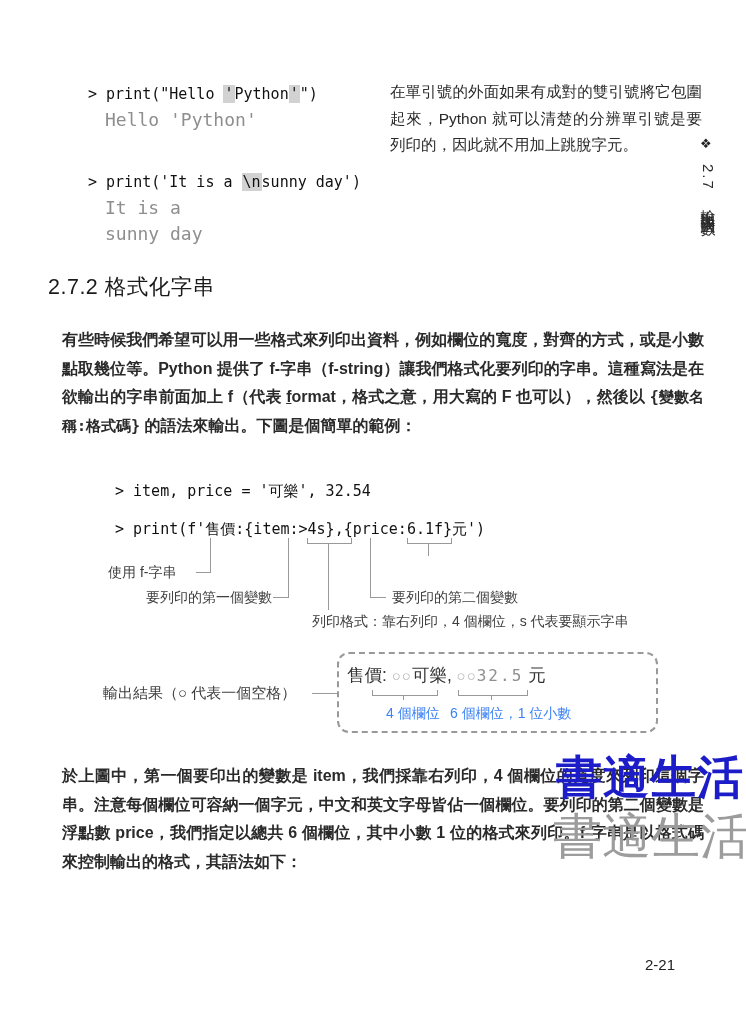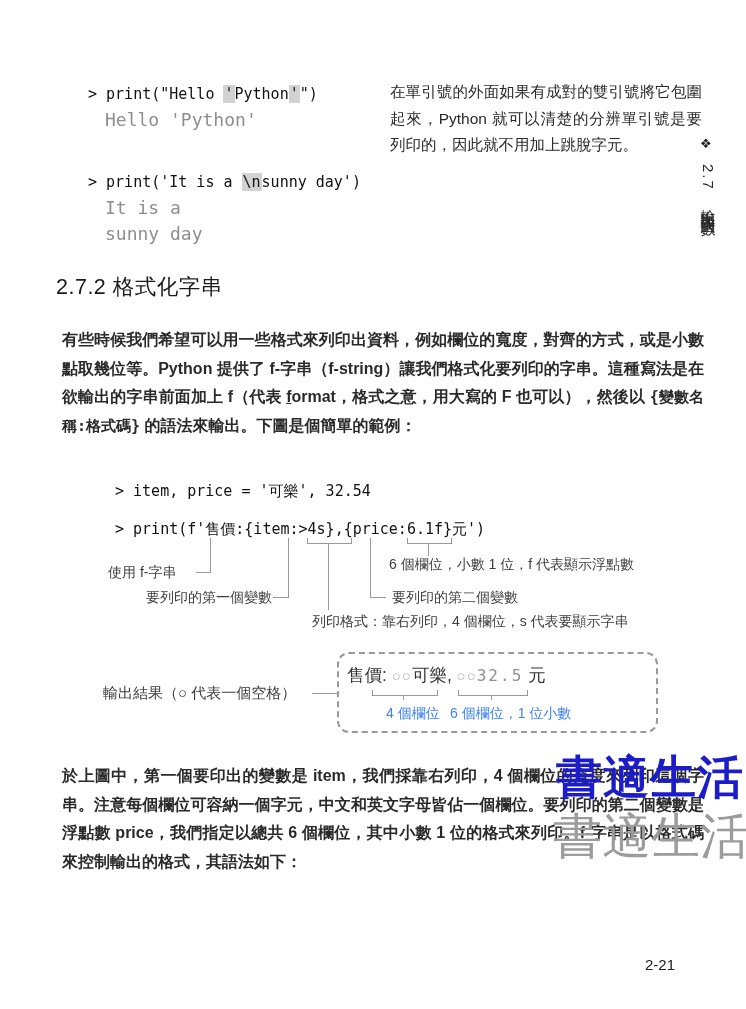--- a/index.html
+++ b/index.html
@@ -47,21 +47,21 @@
   <div class="abs codeout" style="left:105px;top:107px;">Hello 'Python'</div>
   <div class="abs note" style="left:390px;top:79px;">在單引號的外面如果有成對的雙引號將它包圍起來，Python 就可以清楚的分辨單引號是要列印的，因此就不用加上跳脫字元。</div>
 
   <div class="abs code" style="left:88px;top:169px;"><span>&gt; print('It is a </span><span class="hl">\n</span><span>sunny day')</span></div>
   <div class="abs codeout" style="left:105px;top:195px;">It is a</div>
   <div class="abs codeout" style="left:105px;top:221px;">sunny day</div>
 
   <div class="abs marker" style="left:700px;top:136px;">❖</div>
   <div class="abs vtext" style="left:698px;top:164px;height:180px;">2.7 輸出與輸入函數</div>
 
-  <div class="abs h2" style="left:56px;top:272px;">2.7.2 格式化字串</div>
+  <div class="abs h2" style="left:48px;top:272px;">2.7.2 格式化字串</div>
 
   <div class="abs para" style="left:62px;top:326px;"><span>有些時候我們希望可以用一些格式來列印出資料，例如欄位的寬度，對齊的方式，或是小數點取幾位等。Python 提供了 f-字串（f-string）讓我們格式化要列印的字串。這種寫法是在欲輸出的字串前面加上 f（代表 </span><span class="u">f</span><span>ormat，格式之意，用大寫的 F 也可以），然後以 </span><span class="mono">{變數名稱:格式碼}</span><span> 的語法來輸出。下圖是個簡單的範例：</span></div>
 
   <div class="abs code" style="left:115px;top:478px;">&gt; item, price = '可樂', 32.54</div>
   <div class="abs code" style="left:115px;top:516px;">&gt; print(f'售價:{item:&gt;4s},{price:6.1f}元')</div>
 
   <div class="abs ln vln" style="left:210px;top:538px;height:35px;"></div>
   <div class="abs ln hln" style="left:196px;top:572px;width:15px;"></div>
   <div class="abs ann" style="left:108px;top:564px;">使用 f-字串</div>
 
@@ -72,21 +72,20 @@
   <div class="abs brace" style="left:307px;top:538px;width:43px;"></div>
   <div class="abs ln vln" style="left:328px;top:543px;height:67px;"></div>
   <div class="abs ann" style="left:312px;top:613px;">列印格式：靠右列印，4 個欄位，s 代表要顯示字串</div>
 
   <div class="abs ln vln" style="left:370px;top:538px;height:60px;"></div>
   <div class="abs ln hln" style="left:370px;top:597px;width:16px;"></div>
   <div class="abs ann" style="left:392px;top:589px;">要列印的第二個變數</div>
 
   <div class="abs brace" style="left:407px;top:538px;width:43px;"></div>
   <div class="abs ln vln" style="left:428px;top:543px;height:13px;"></div>
-  <div class="abs ann" style="left:389px;top:556px;">6 個欄位，小數 1 位，f 代表顯示浮點數</div>
 
   <div class="abs ann" style="left:103px;top:684px;font-size:15px;">輸出結果（○ 代表一個空格）</div>
   <div class="abs ln hln" style="left:312px;top:693px;width:25px;"></div>
 
   <div class="abs obox" style="left:337px;top:652px;"></div>
   <div class="abs oline" style="left:347px;top:663px;"><span>售價:</span><span> </span><span class="circ">○○</span><span>可樂</span><span>, </span><span class="circ">○○</span><span class="num">32.5</span><span> 元</span></div>
   <div class="abs brace" style="left:372px;top:690px;width:64px;"></div>
   <div class="abs ln vln" style="left:403px;top:695px;height:5px;"></div>
   <div class="abs brace" style="left:458px;top:690px;width:68px;"></div>
   <div class="abs ln vln" style="left:491px;top:695px;height:5px;"></div>

